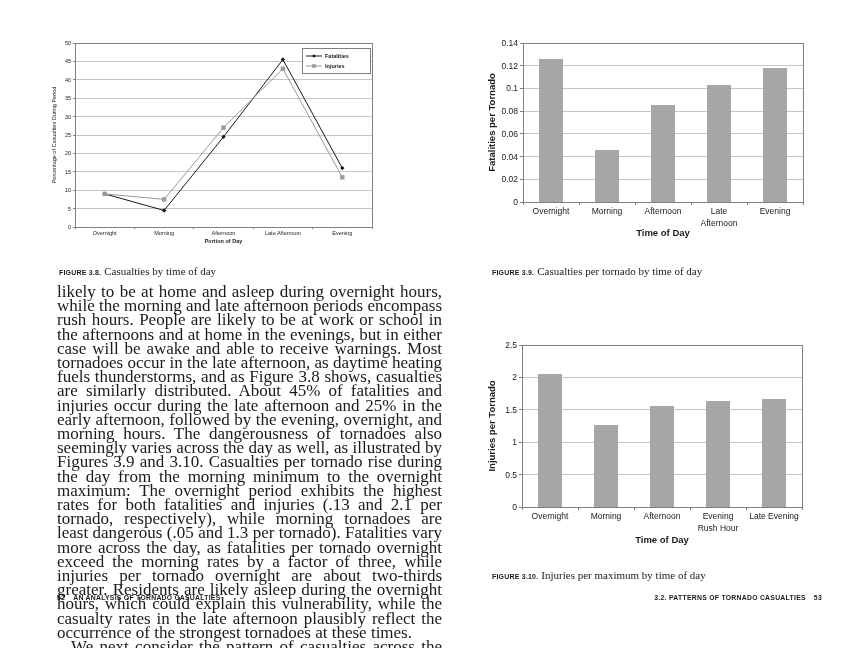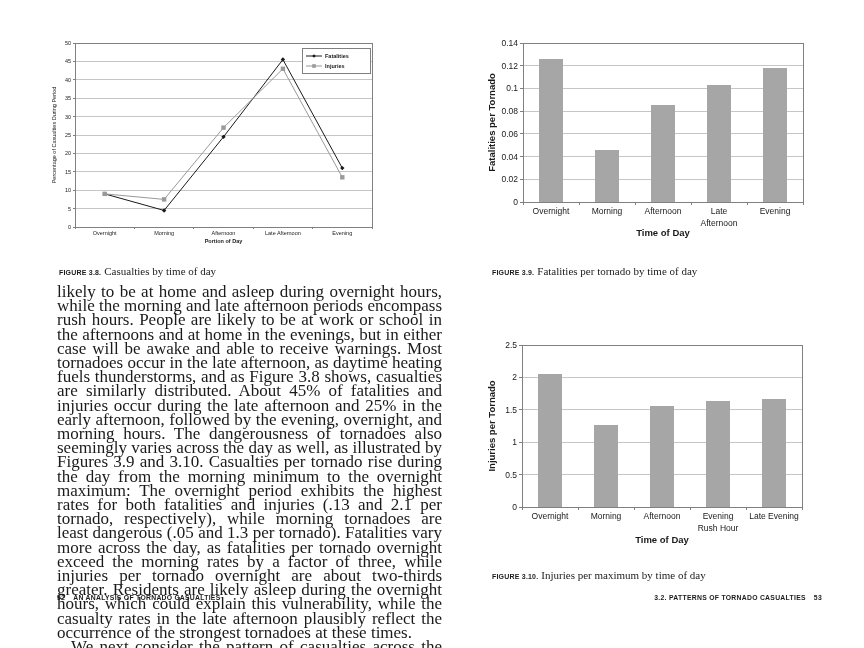--- a/index.html
+++ b/index.html
@@ -153,21 +153,21 @@
         <text x="290" y="184" font-size="8.5" text-anchor="middle" fill="#1a1a1a" font-family="'Liberation Sans',sans-serif" font-weight="normal">Evening</text>
         <text x="178" y="206" font-size="9.5" text-anchor="middle" fill="#1a1a1a" font-family="'Liberation Sans',sans-serif" font-weight="bold">Time of Day</text>
         <text x="10" y="92.5" font-size="9.5" text-anchor="middle" fill="#1a1a1a" font-family="'Liberation Sans',sans-serif" font-weight="bold" transform="rotate(-90 10 92.5)">Fatalities per Tornado</text>
         <rect x="54" y="28.900000000000006" width="24" height="143.1" fill="#a6a6a6" shape-rendering="crispEdges"></rect>
         <rect x="110" y="119.75714285714287" width="24" height="52.24285714285713" fill="#a6a6a6" shape-rendering="crispEdges"></rect>
         <rect x="166" y="75.46428571428572" width="24" height="96.53571428571428" fill="#a6a6a6" shape-rendering="crispEdges"></rect>
         <rect x="222" y="55.02142857142859" width="24" height="116.97857142857141" fill="#a6a6a6" shape-rendering="crispEdges"></rect>
         <rect x="278" y="37.985714285714295" width="24" height="134.0142857142857" fill="#a6a6a6" shape-rendering="crispEdges"></rect>
       </svg>
 
-    <p class="caption" id="cap39"><span class="cap-label">FIGURE 3.9.</span><span class="cap-text">Fatalities per tornado by time of day</span></p>
+    <p class="caption" id="cap39"><span class="cap-label">FIGURE 3.9.</span><span class="cap-text">Casualties per tornado by time of day</span></p>
 
     <svg id="fig310" class="fig" width="335" height="228" viewBox="0 0 335 228">
         <line x1="37" y1="142.6" x2="317" y2="142.6" stroke="#c6c6c6" stroke-width="1" shape-rendering="crispEdges"></line>
         <line x1="37" y1="110.2" x2="317" y2="110.2" stroke="#c6c6c6" stroke-width="1" shape-rendering="crispEdges"></line>
         <line x1="37" y1="77.8" x2="317" y2="77.8" stroke="#c6c6c6" stroke-width="1" shape-rendering="crispEdges"></line>
         <line x1="37" y1="45.400000000000006" x2="317" y2="45.400000000000006" stroke="#c6c6c6" stroke-width="1" shape-rendering="crispEdges"></line>
         <line x1="37" y1="13" x2="317" y2="13" stroke="#c6c6c6" stroke-width="1" shape-rendering="crispEdges"></line>
         <rect x="37" y="13" width="280" height="162" fill="none" stroke="#808080" stroke-width="1" shape-rendering="crispEdges"></rect>
         <line x1="34" y1="175" x2="37" y2="175" stroke="#808080" shape-rendering="crispEdges"></line>
         <text x="32" y="177.975" font-size="8.5" text-anchor="end" fill="#1a1a1a" font-family="'Liberation Sans',sans-serif" font-weight="normal">0</text>

